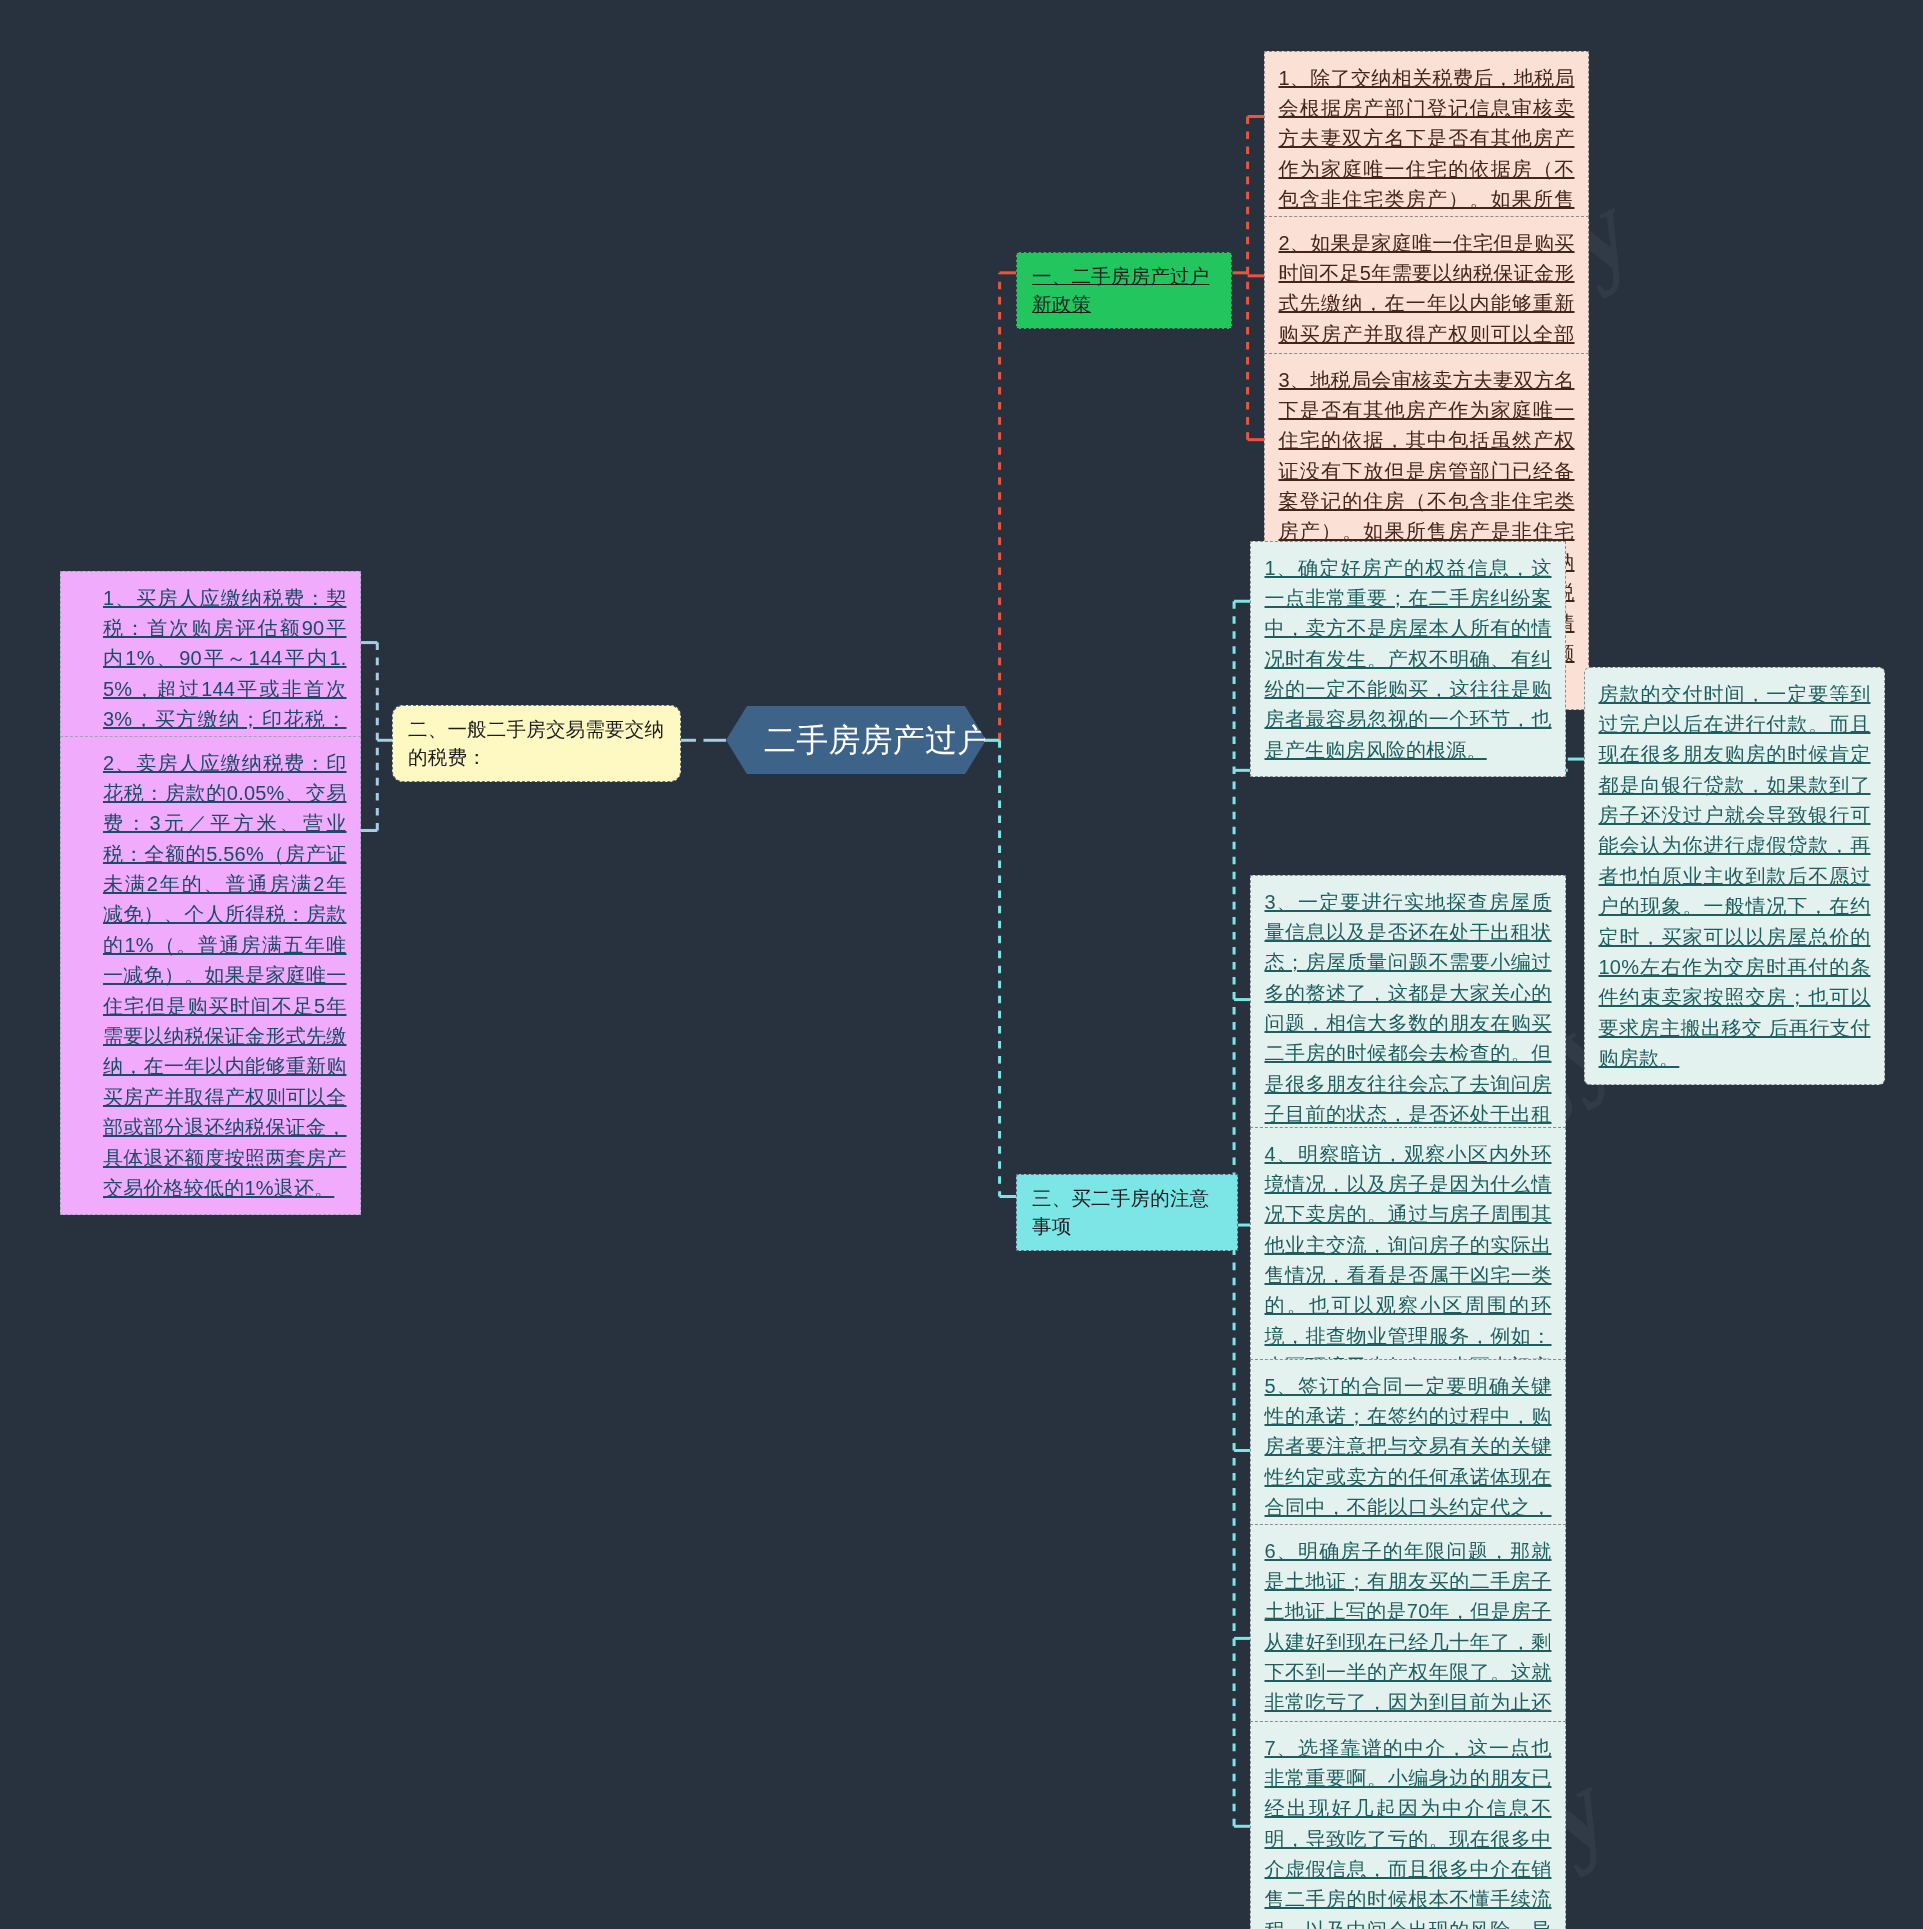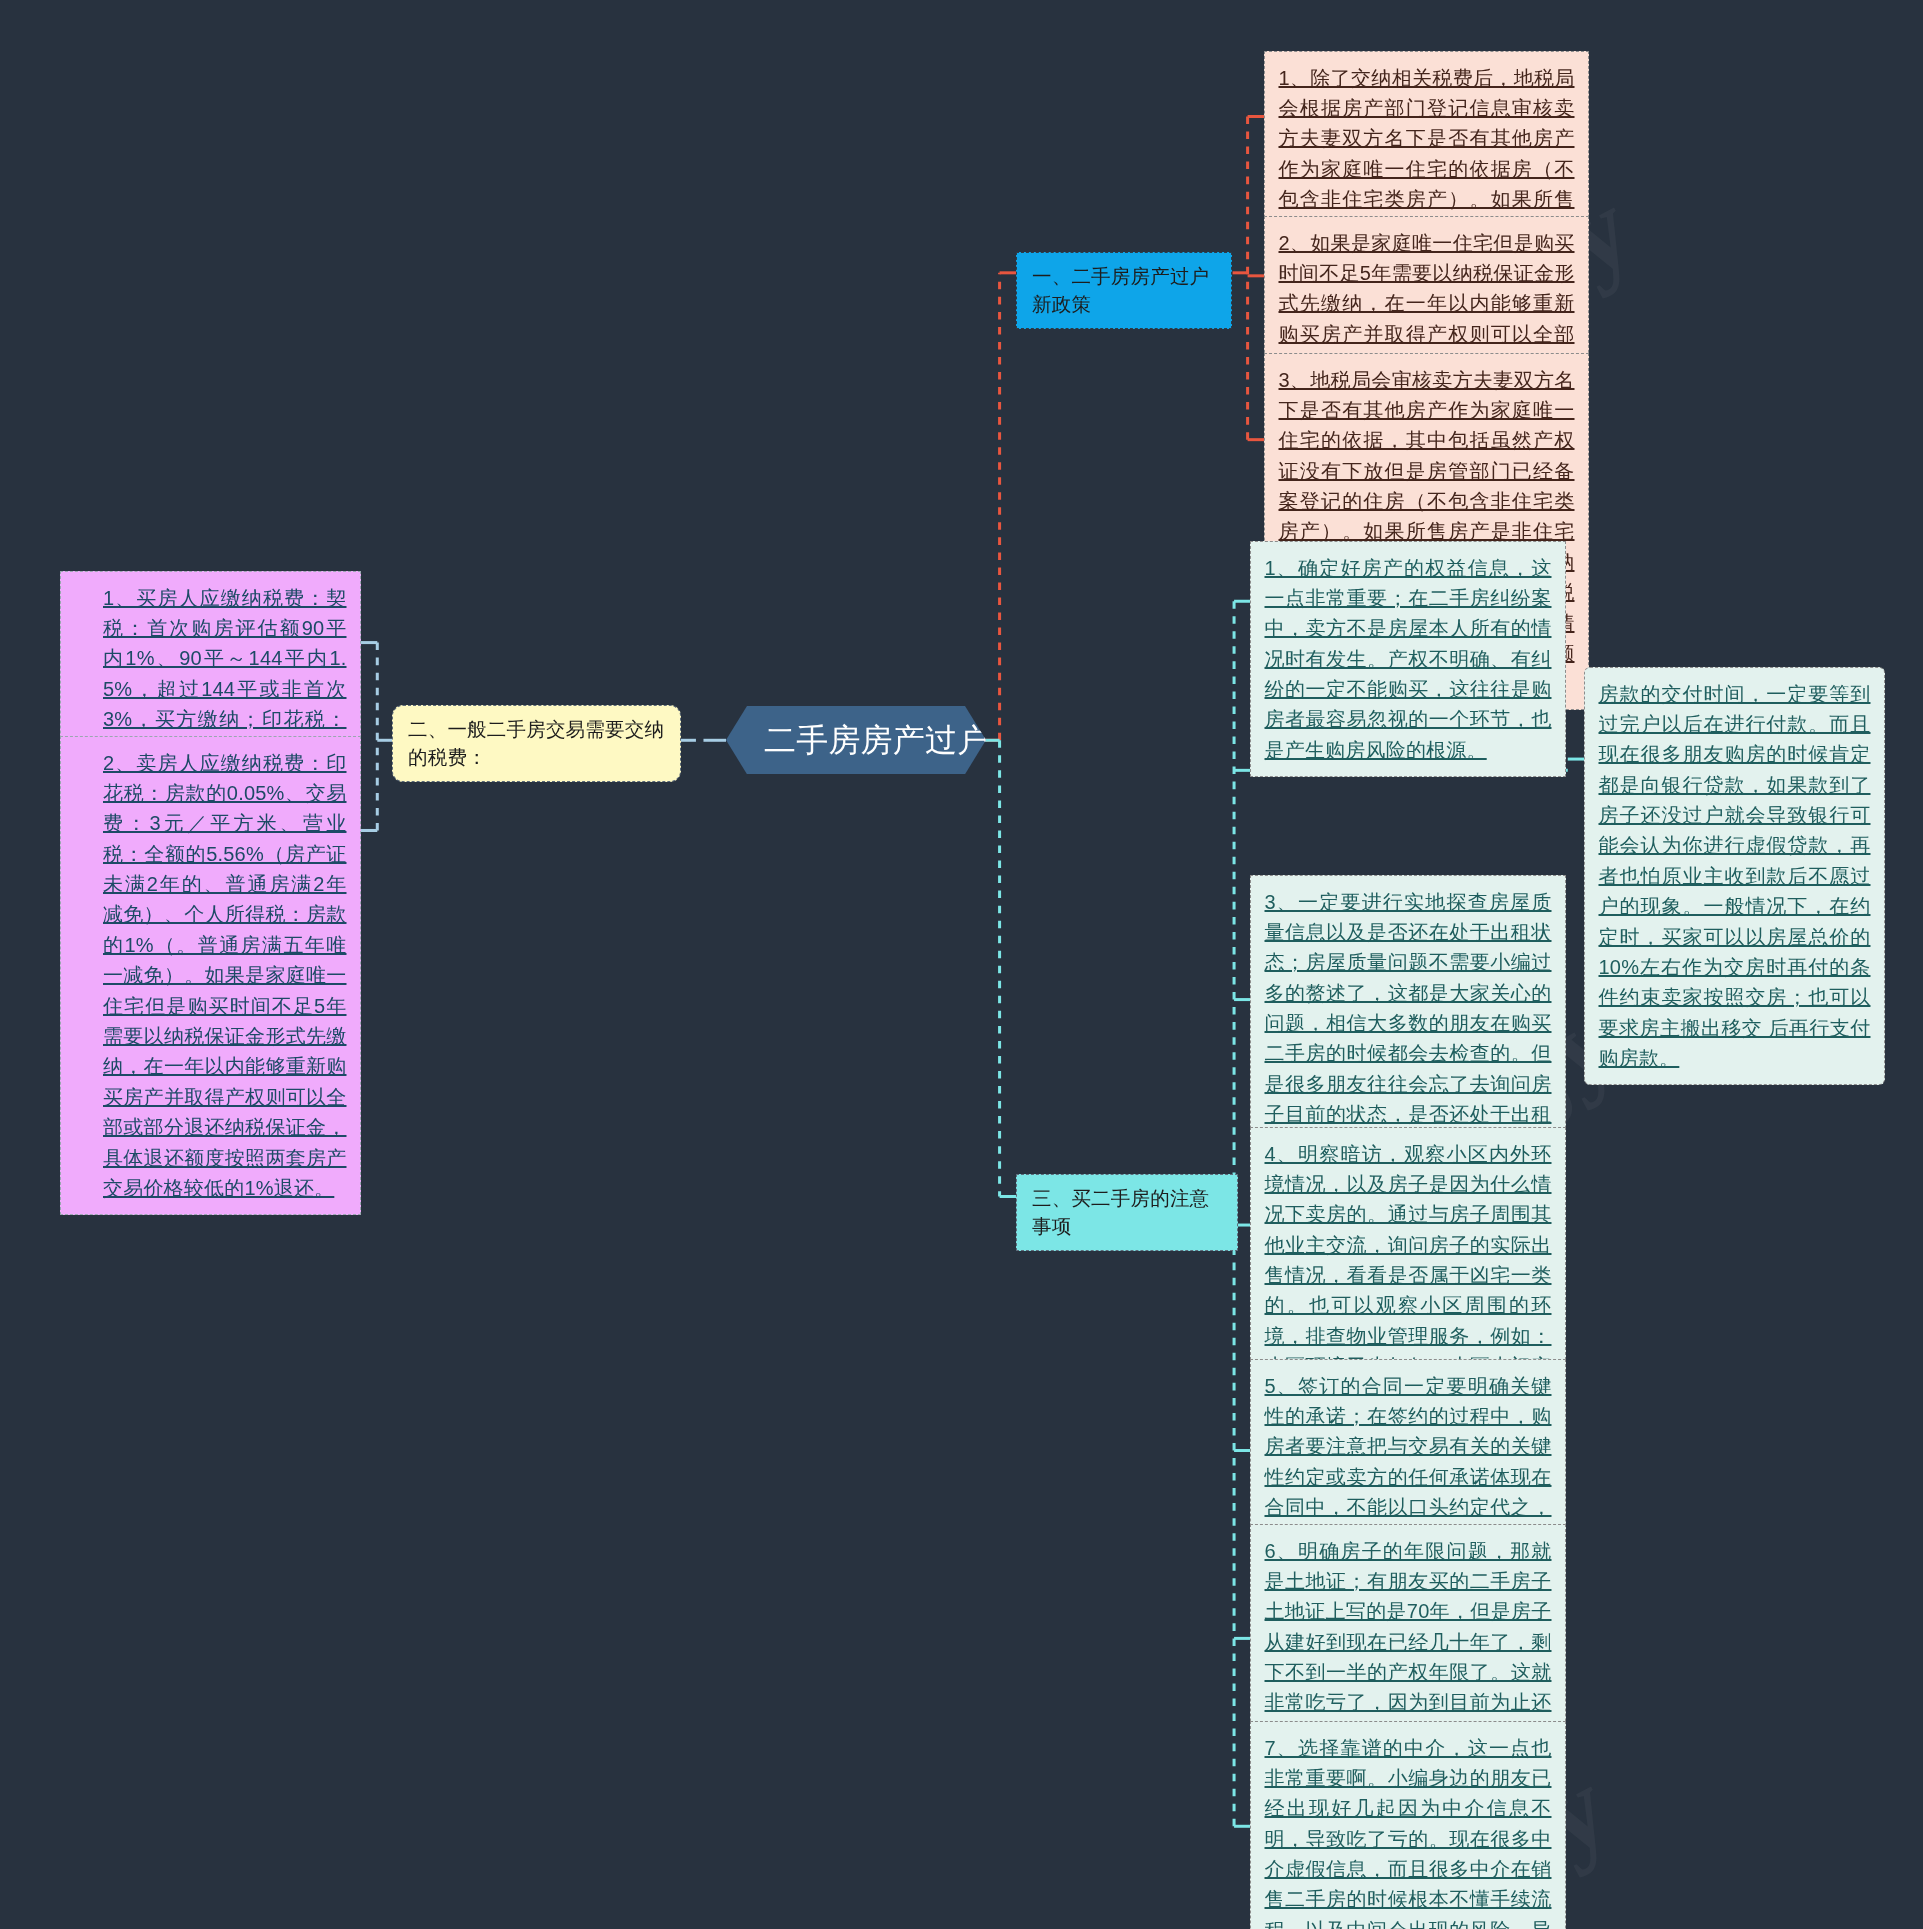--- a/index.html
+++ b/index.html
@@ -62,21 +62,21 @@
     clip-path: polygon(21px 0, calc(100% - 21px) 0, 100% 50%, calc(100% - 21px) 100%, 21px 100%, 0 50%);
     line-height: 1.1;
   }
 
   .branch {
     font-size: 19.5px;
     padding: 9px 15px;
     line-height: 1.45;
     color: #1d1d1d;
   }
-  .branch-1 { background: #0ea5e9; border-color: #2f3a46; }
+  .branch-1 { background: #22c55e; border-color: #2f3a46; text-decoration: underline; }
   .branch-2 { background: #fef9c3; border-color: #5d6b7a; border-radius: 11px; }
   .branch-3 { background: #7ce6e6; border-color: #5d6b7a; }
 
   .leaf {
     font-size: 20px;
     text-align: justify;
     text-decoration: underline;
   }
   .leaf-pink  { background: #fbe0d6; color: #44251c; border-color: #8c8c8c; }
   .leaf-mint  { background: #e3f2ee; color: #1f5e5e; border-color: #8c8c8c; }

